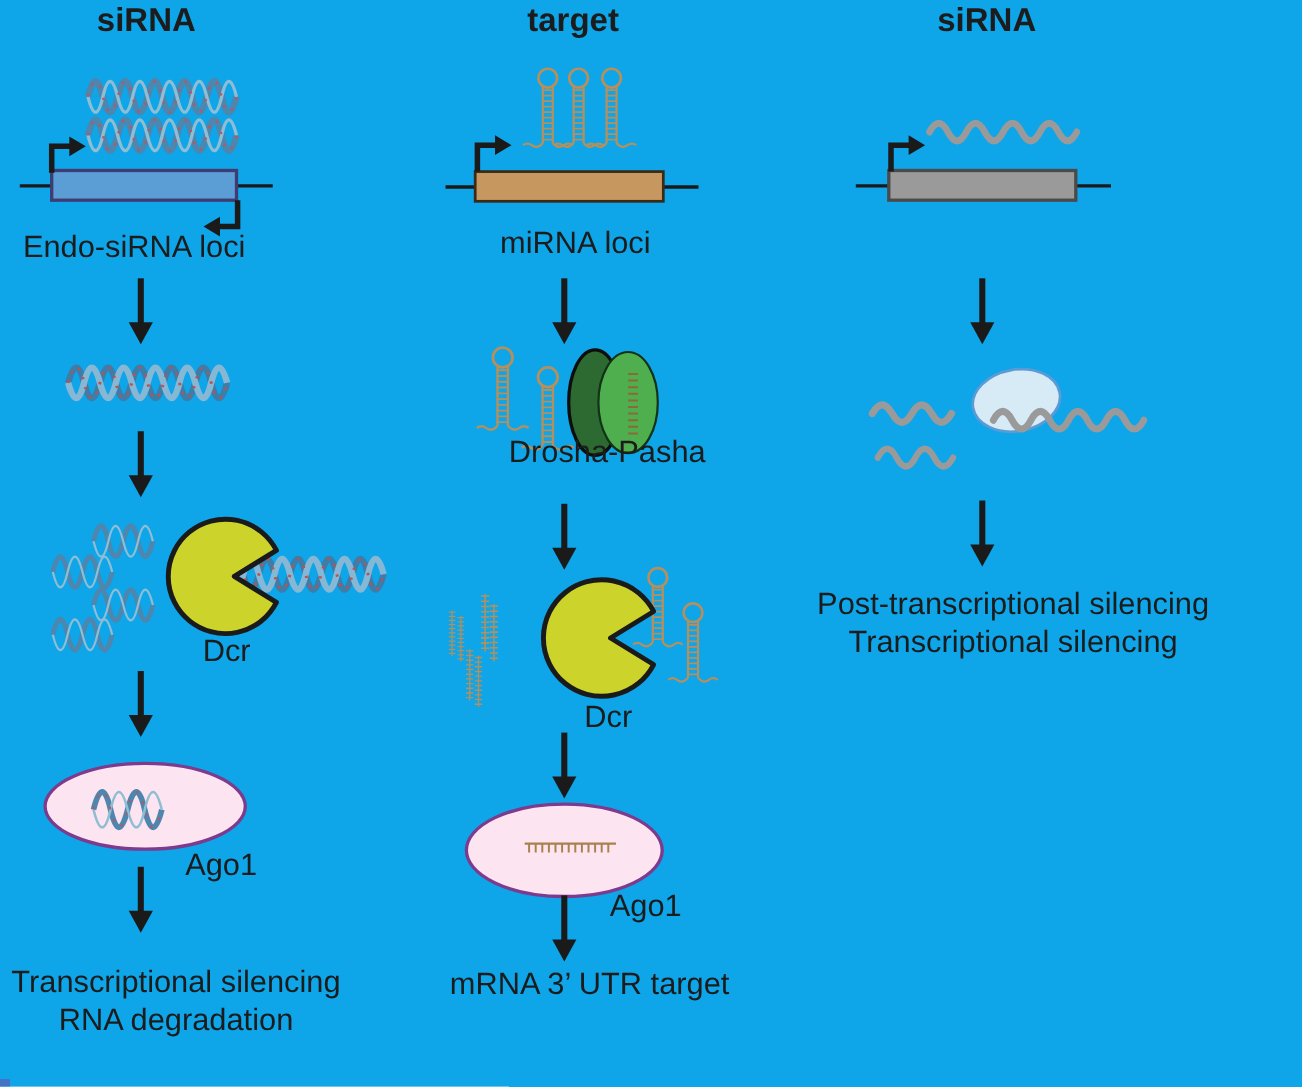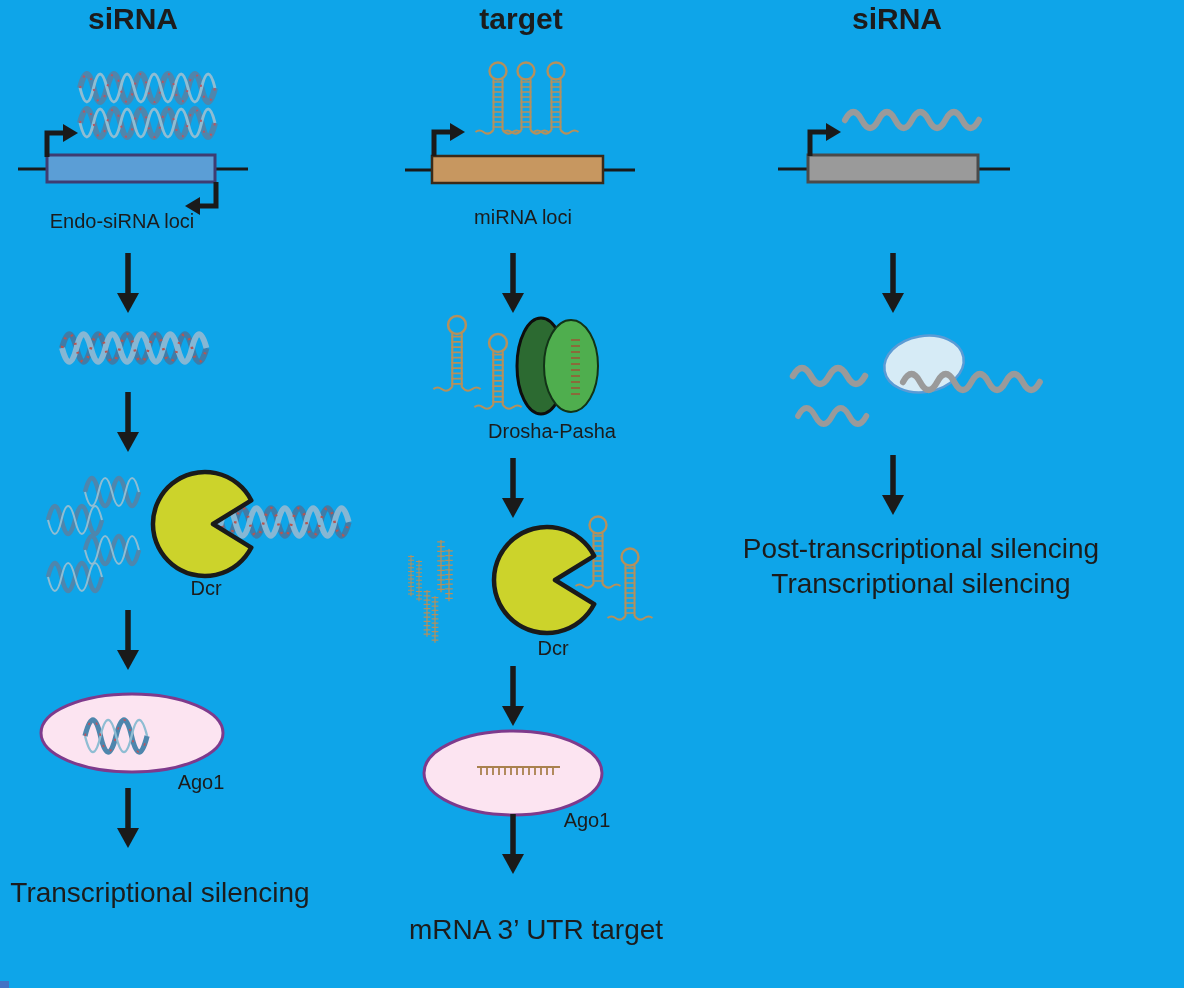--- a/index.html
+++ b/index.html
@@ -1,19 +1,19 @@
 <!DOCTYPE html>
 <html><head>
 <meta charset="utf-8">
 <style>
   html,body{margin:0;padding:0;background:#ffffff;}
   .canvas{position:relative;width:1184px;height:988px;background:#0ea5e9;overflow:hidden;
           font-family:"Liberation Sans", sans-serif;color:#1c1c1c;}
   svg.layer{position:absolute;left:0;top:0;}
-  .lbl{position:absolute;transform:translateX(-50%);white-space:nowrap;font-size:20px;line-height:1.1;color:#1c1c1c;}
+  .lbl{position:absolute;transform:translateX(-50%);white-space:nowrap;font-size:28px;line-height:1.1;color:#1c1c1c;}
   .title{font-weight:bold;font-size:30px;}
   .outcome{position:absolute;transform:translateX(-50%);text-align:center;font-size:28px;}
   .outcome div{white-space:nowrap;}
   .out-sirna{line-height:34px;}
   .out-pirna{line-height:35px;}
 </style>
 </head>
 <body>
 
 <div class="canvas">
@@ -202,31 +202,32 @@
   </svg>
 
   <div class="lbl title" style="left:133px;top:2px;">siRNA</div>
   <div class="lbl title" style="left:521px;top:2px;">target</div>
   <div class="lbl title" style="left:897px;top:2px;">siRNA</div>
 
   <div class="lbl" style="left:122px;top:210px;">Endo-siRNA loci</div>
   <div class="lbl" style="left:523px;top:206px;">miRNA loci</div>
 
   <div class="lbl" style="left:206px;top:577px;">Dcr</div>
-  <div class="lbl" style="left:552px;top:420px;">Drosha-Pasha</div>
+  <div class="lbl" style="left:552px;top:396px;">Drosha-Pasha</div>
   <div class="lbl" style="left:553px;top:637px;">Dcr</div>
 
   <div class="lbl" style="left:201px;top:771px;">Ago1</div>
   <div class="lbl" style="left:587px;top:809px;">Ago1</div>
 
   <div class="outcome out-sirna" style="left:160px;top:876px;">
     <div>Transcriptional silencing</div>
+    <div>RNA degradation</div>
   </div>
 
-  <div class="outcome" style="left:536px;top:879px;margin-top:35px;">
+  <div class="outcome" style="left:536px;top:879px;">
     <div>mRNA 3’ UTR target</div>
   </div>
 
   <div class="outcome out-pirna" style="left:921px;top:531px;">
     <div>Post-transcriptional silencing</div>
     <div>Transcriptional silencing</div>
   </div>
 
 </div>
 

